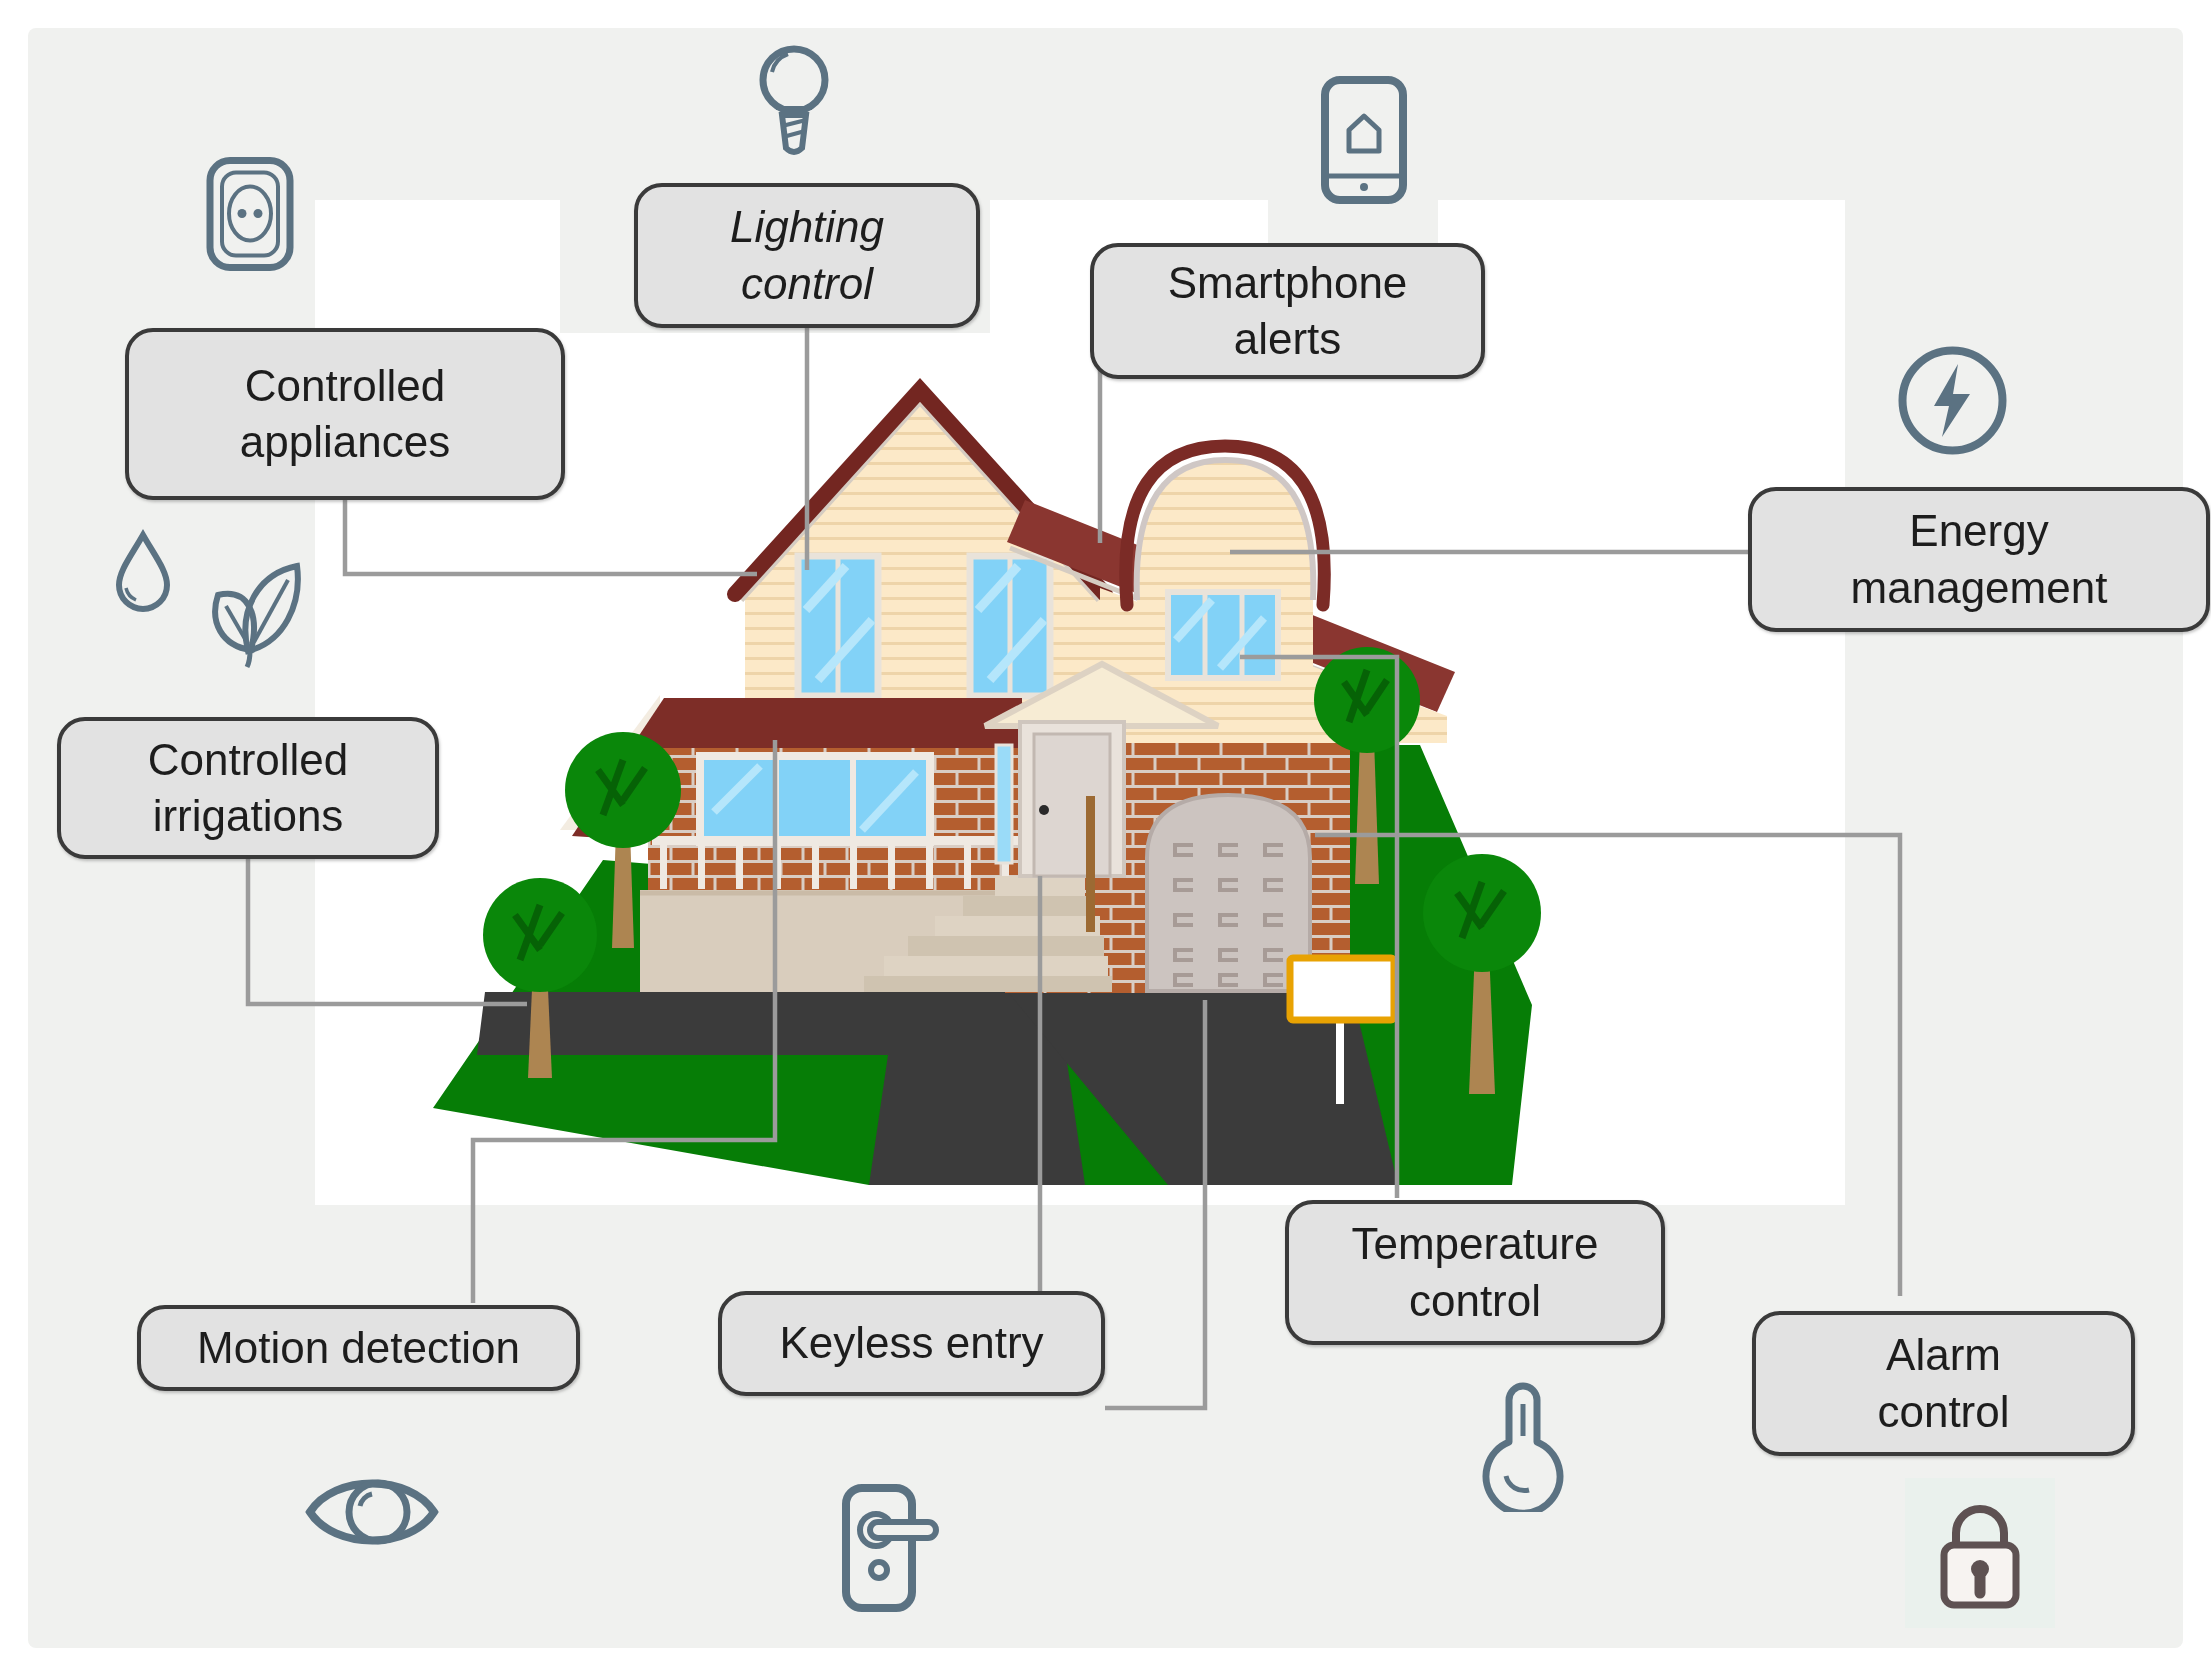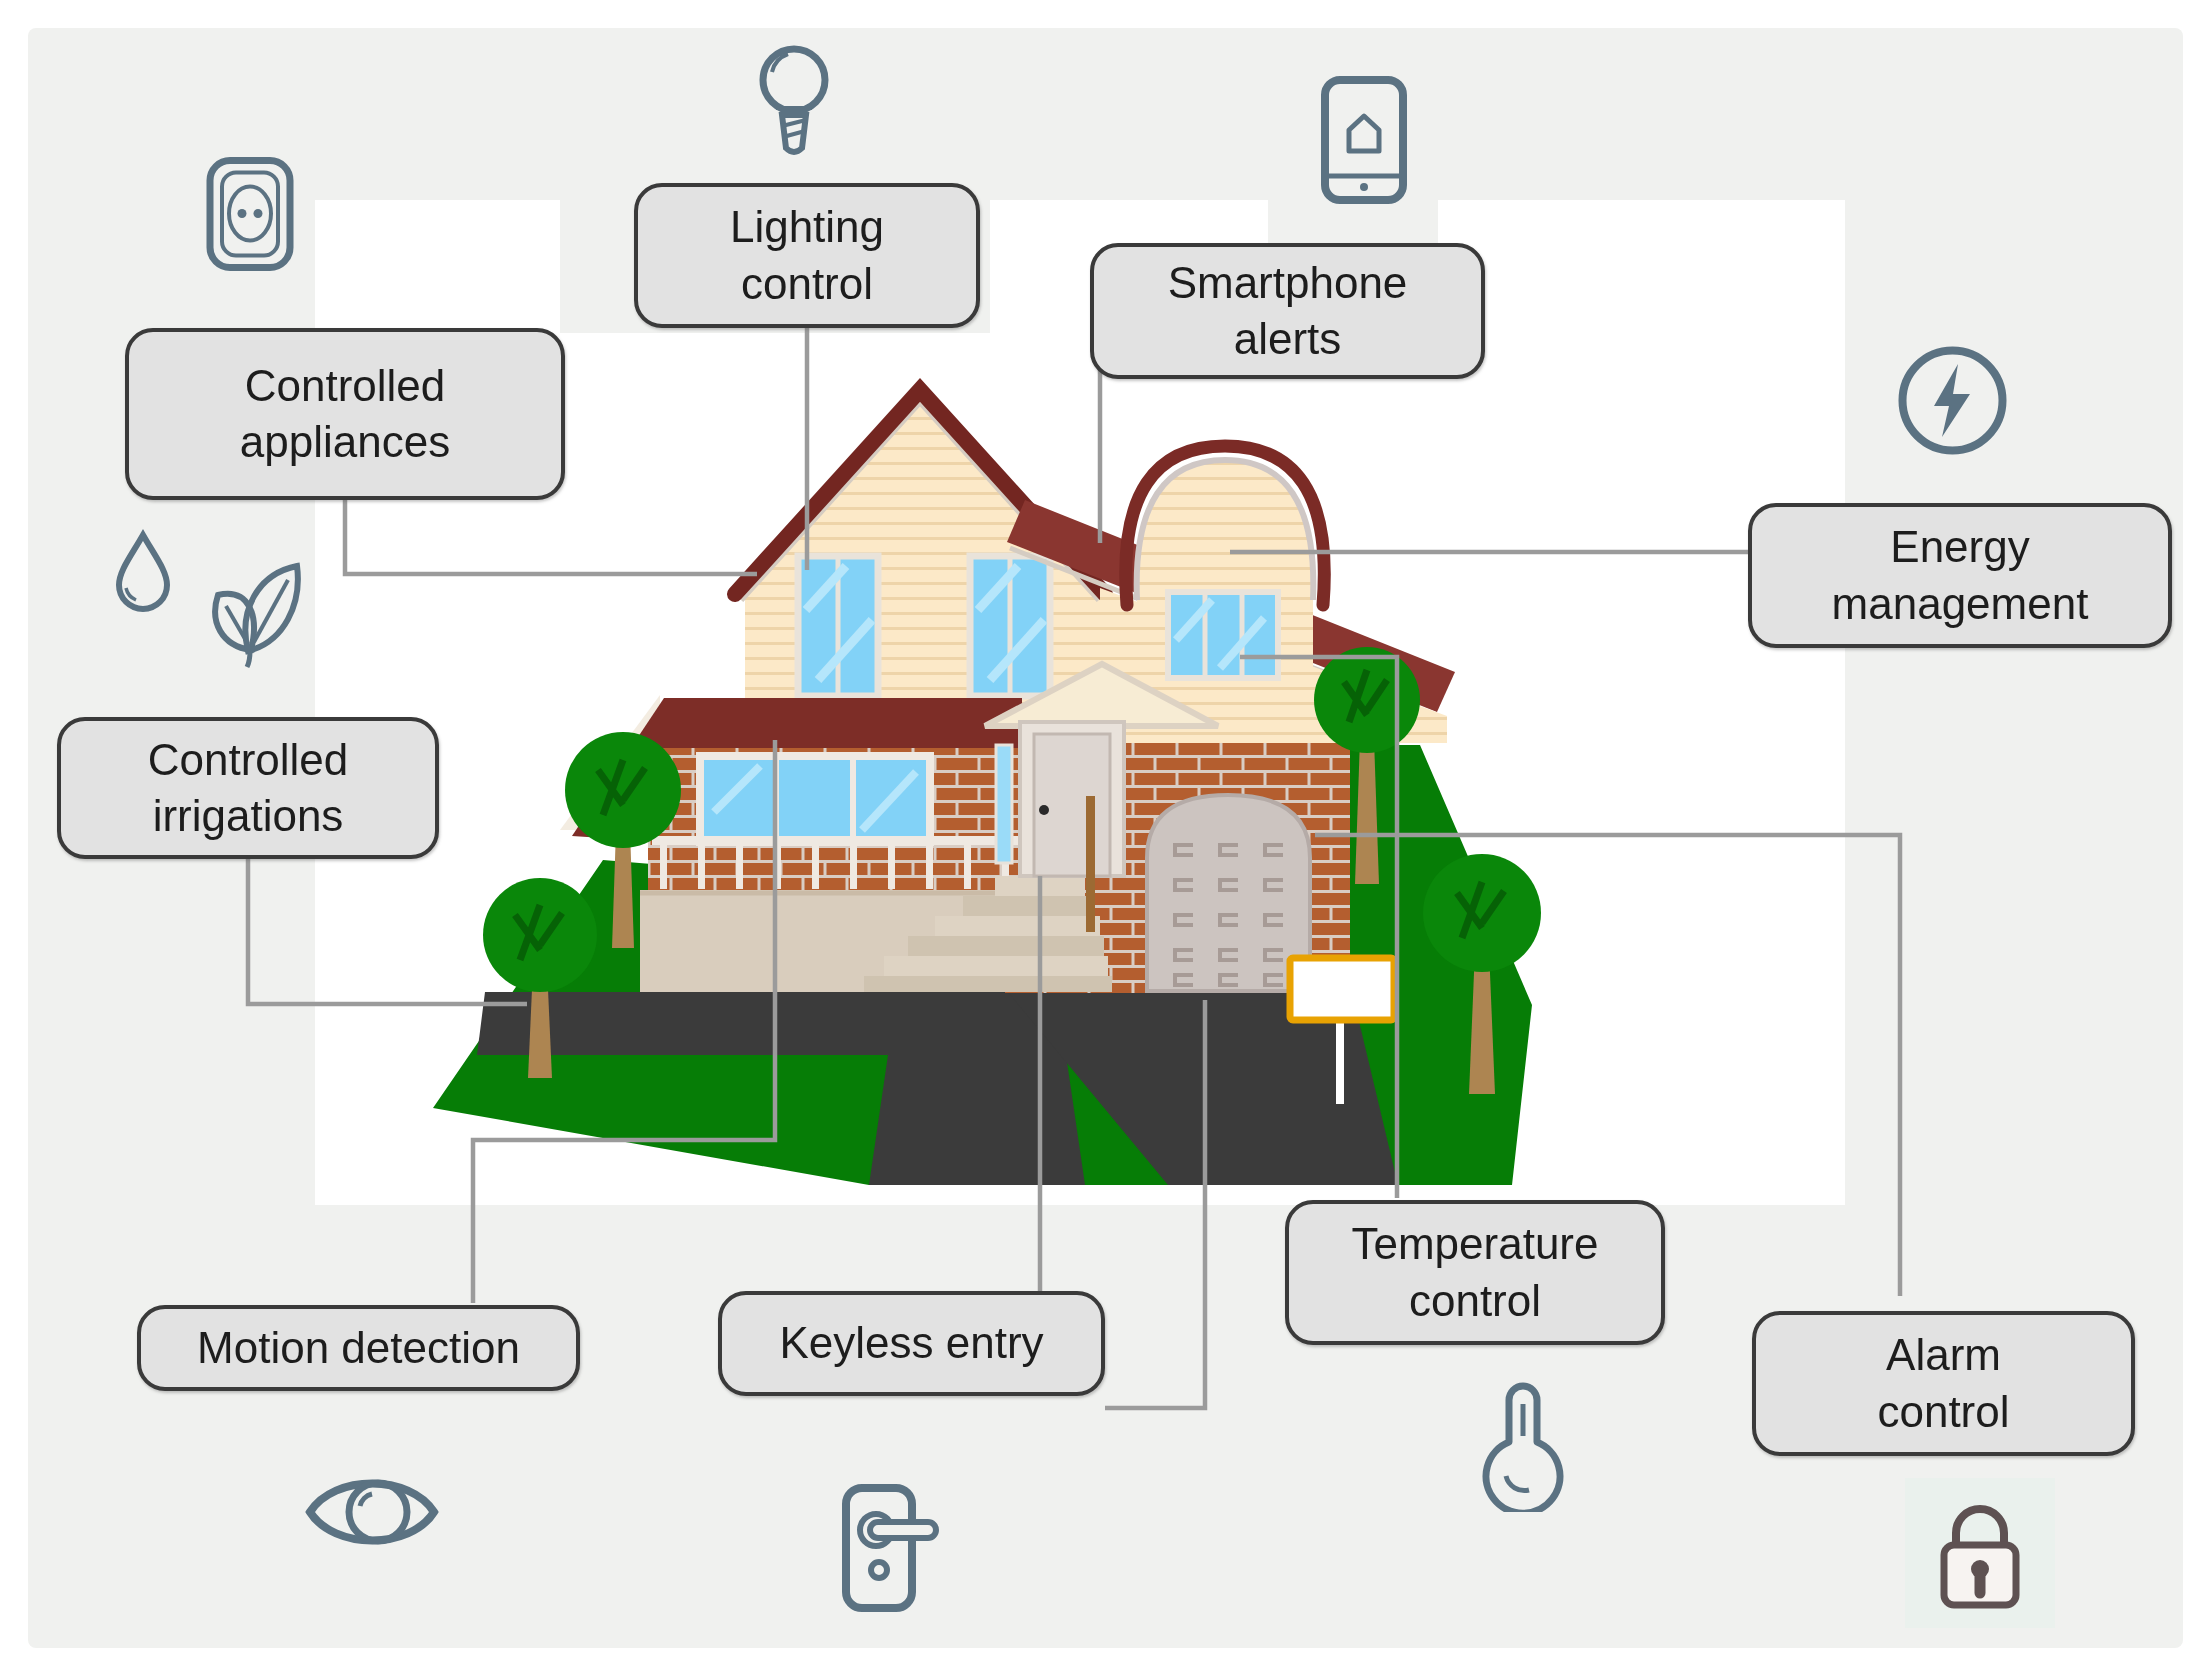--- a/index.html
+++ b/index.html
@@ -11,23 +11,23 @@
   .pad{background:#f0f1ef;}
   .pad-a{left:560px;top:200px;width:430px;height:133px;}
   .pad-b{left:1268px;top:200px;width:170px;height:92px;}
   .padlock-pad{left:1905px;top:1478px;width:150px;height:150px;background:#eaf1ed;}
   .scene{left:0;top:0;width:2211px;height:1672px;}
   .label{position:absolute;background:#e2e2e2;border:4px solid #3a3a3a;border-radius:28px;
          display:flex;align-items:center;justify-content:center;text-align:center;
          color:#1d1d1d;font-size:44px;line-height:1.28;white-space:pre-line;
          box-shadow:1px 2px 3px rgba(90,90,90,.35);box-sizing:border-box;}
   .lb-appliances{left:125px;top:328px;width:440px;height:172px;}
-  .lb-lighting{left:634px;top:183px;width:346px;height:145px;}
+  .lb-lighting{left:634px;top:183px;width:346px;height:145px;font-style:italic;}
   .lb-smartphone{left:1090px;top:243px;width:395px;height:136px;}
-  .lb-energy{left:1748px;top:487px;width:424px;height:145px;margin-top:16px;}
+  .lb-energy{left:1748px;top:487px;width:462px;height:145px;}
   .lb-irrigations{left:57px;top:717px;width:382px;height:142px;}
   .lb-motion{left:137px;top:1305px;width:443px;height:86px;}
   .lb-keyless{left:718px;top:1291px;width:387px;height:105px;}
   .lb-temperature{left:1285px;top:1200px;width:380px;height:145px;}
   .lb-alarm{left:1752px;top:1298px;width:383px;height:145px;margin-top:13px;}
   .icon{position:absolute;}
   .icon svg{display:block;width:100%;height:100%;}
 </style>
 </head>
 <body>

